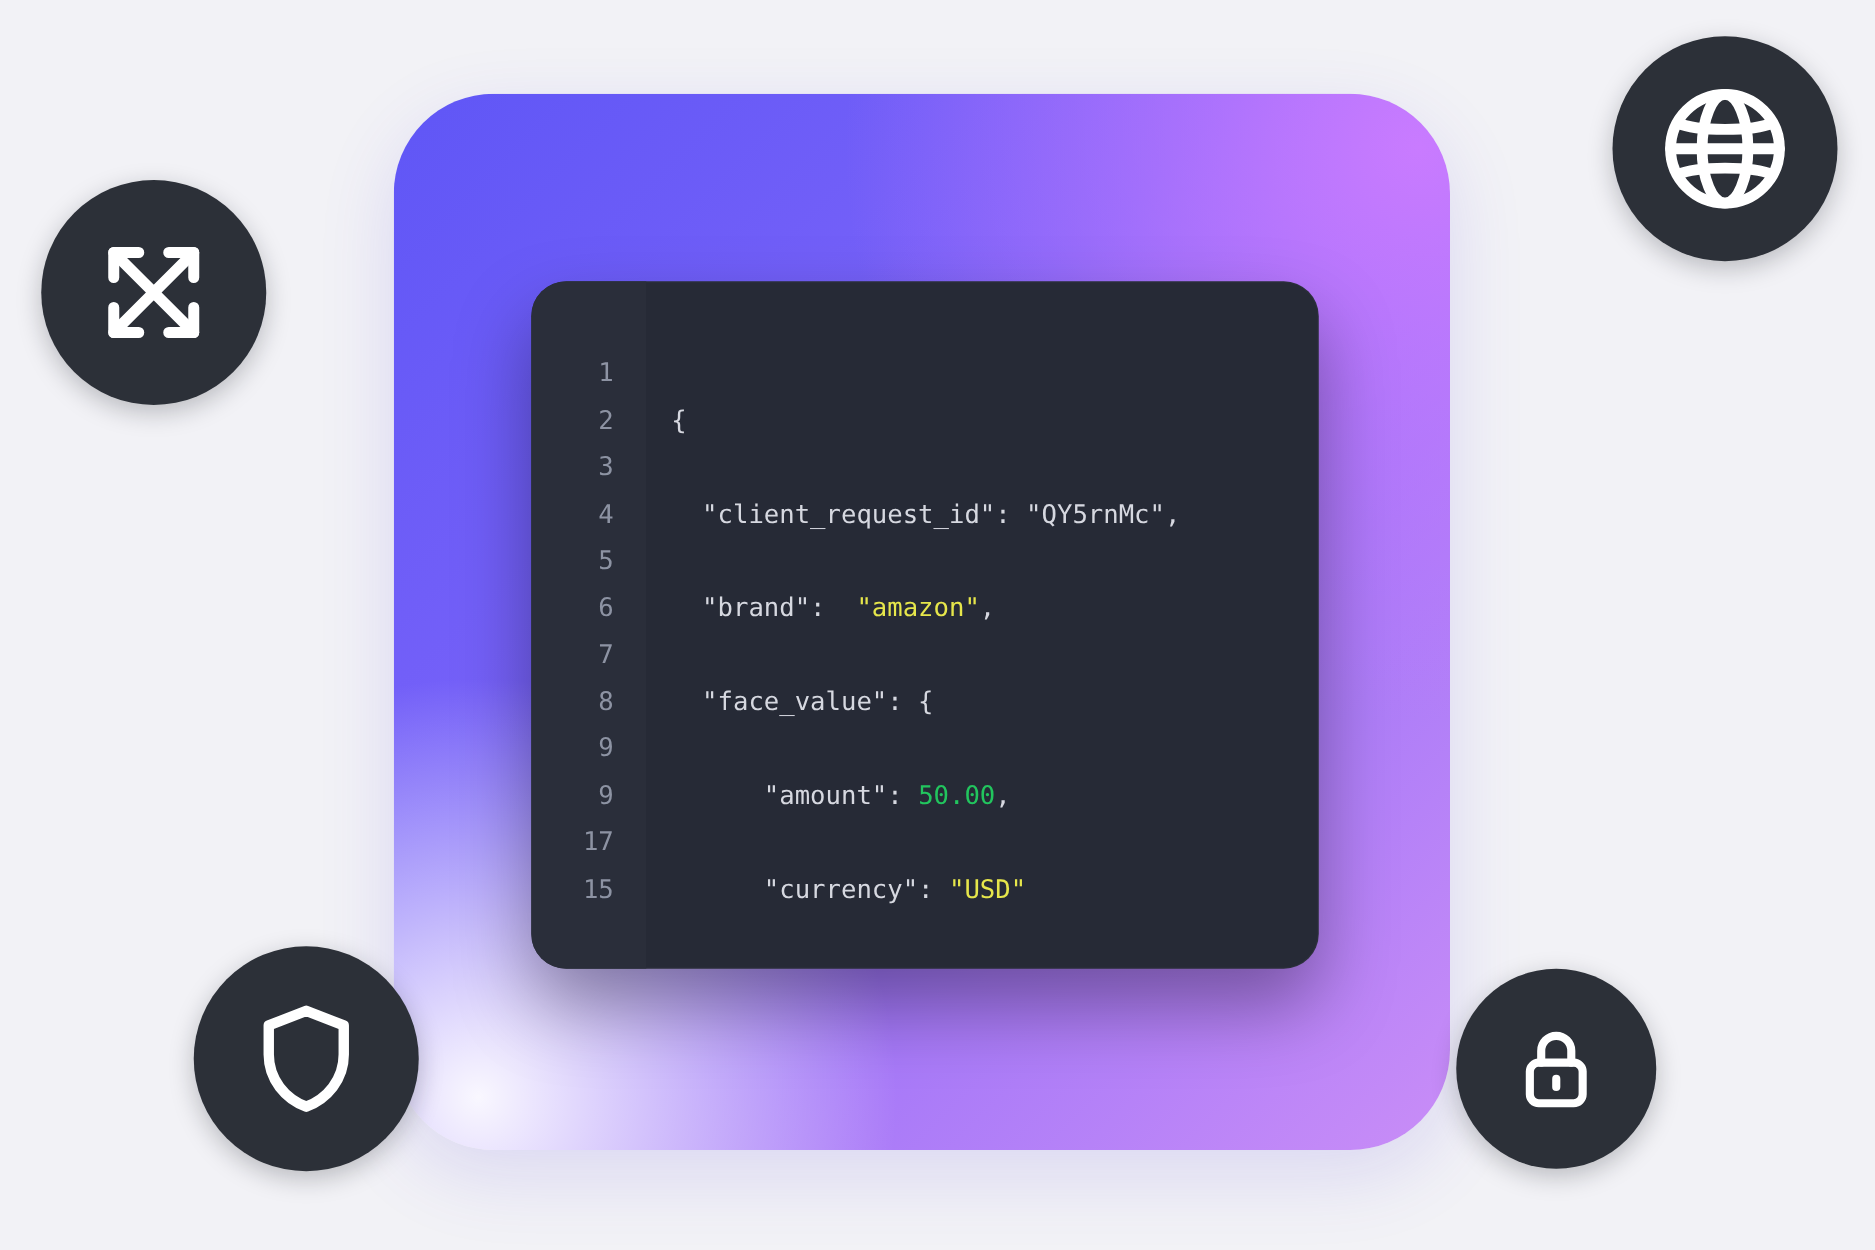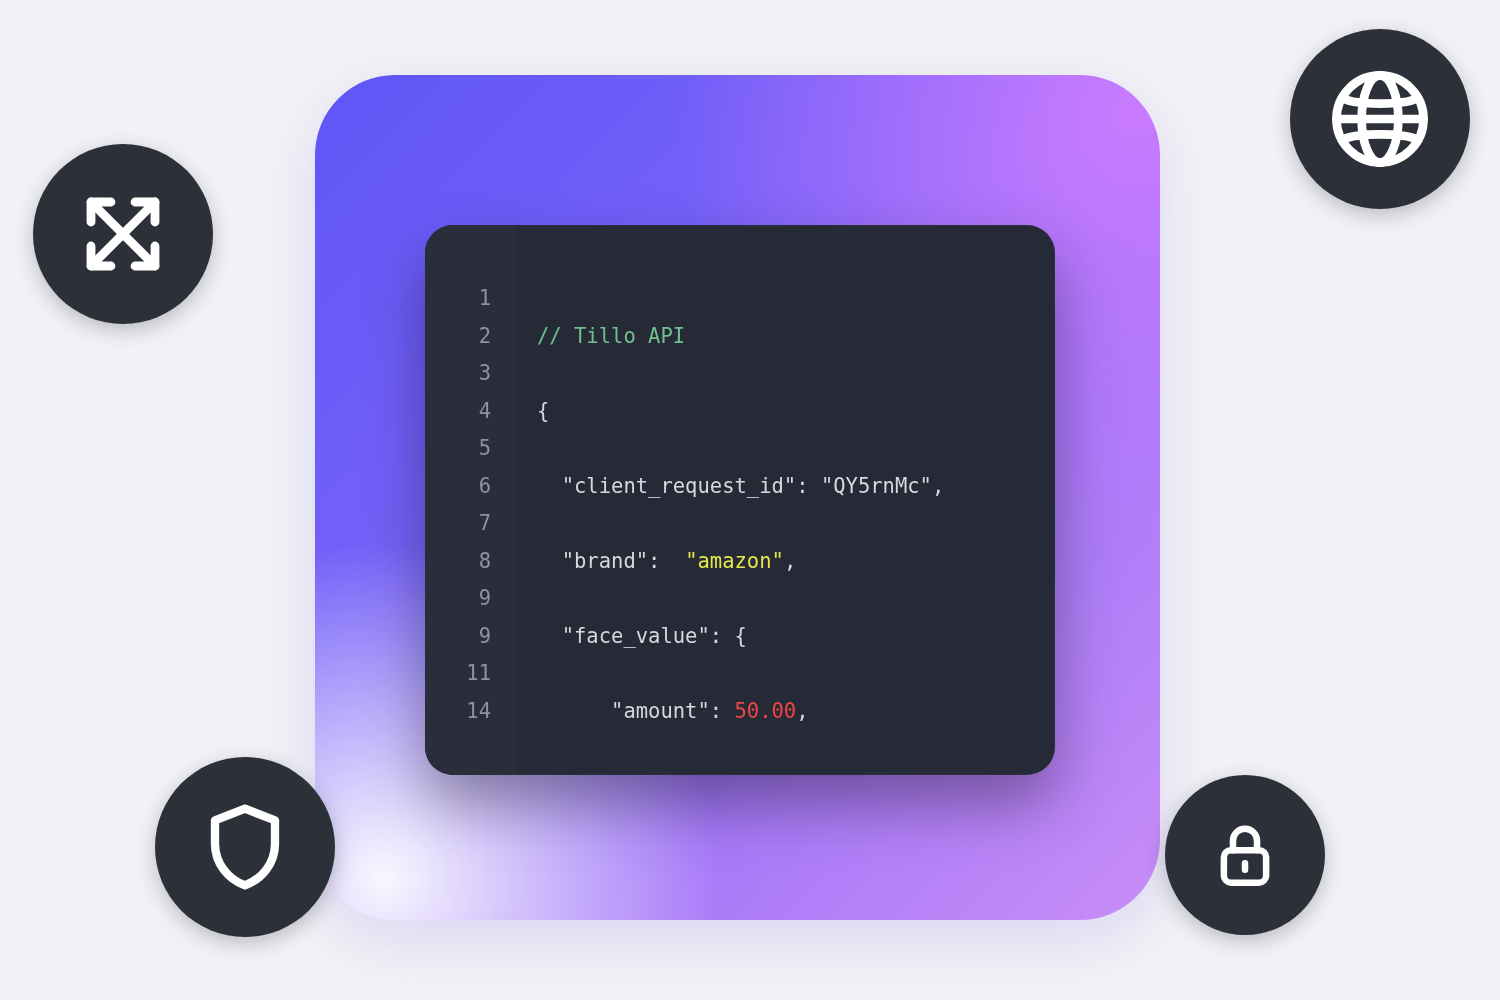--- a/index.html
+++ b/index.html
@@ -58,21 +58,21 @@
     font-size: 20.5px;
     line-height: 37.5px;
     white-space: pre;
     font-family: ui-monospace, "SF Mono", Menlo, Consolas, monospace;
   }
   .code-body .line { display: block; }
   .tk-comment { color: #6fbf8f; }
   .tk-punc    { color: #d6d8e0; }
   .tk-key     { color: #d6d8e0; }
   .tk-string  { color: #e6e64b; }
-  .tk-number  { color: #ef4444; text-align: center; }
+  .tk-number  { color: #22c55e; text-align: center; }
 
   
   .bubble {
     position: absolute;
     background: #2c3038;
     border-radius: 50%;
     display: flex;
     align-items: center;
     justify-content: center;
     box-shadow: 0 6px 20px rgba(20,22,30,0.25);
@@ -95,25 +95,24 @@
     <div class="ln">1</div>
     <div class="ln">2</div>
     <div class="ln">3</div>
     <div class="ln">4</div>
     <div class="ln">5</div>
     <div class="ln">6</div>
     <div class="ln">7</div>
     <div class="ln">8</div>
     <div class="ln">9</div>
     <div class="ln">9</div>
-    <div class="ln">11</div>
-    <div class="ln">14</div>
+    <div class="ln">17</div>
+    <div class="ln">15</div>
   </div>
   <div class="code-body">
-<span class="line"><span class="tk-comment">// Tillo API</span></span>
 <span class="line"><span class="tk-punc">{</span></span>
 <span class="line">  <span class="tk-key">"client_request_id"</span><span class="tk-punc">: </span><span class="tk-key">"QY5rnMc"</span><span class="tk-punc">,</span></span>
 <span class="line">  <span class="tk-key">"brand"</span><span class="tk-punc">:</span>  <span class="tk-string">"amazon"</span><span class="tk-punc">,</span></span>
 <span class="line">  <span class="tk-key">"face_value"</span><span class="tk-punc">: </span><span class="tk-punc">{</span></span>
 <span class="line">      <span class="tk-key">"amount"</span><span class="tk-punc">: </span><span class="tk-number">50.00</span><span class="tk-punc">,</span></span>
 <span class="line">      <span class="tk-key">"currency"</span><span class="tk-punc">: </span><span class="tk-string">"USD"</span></span>
 
 
 
 

